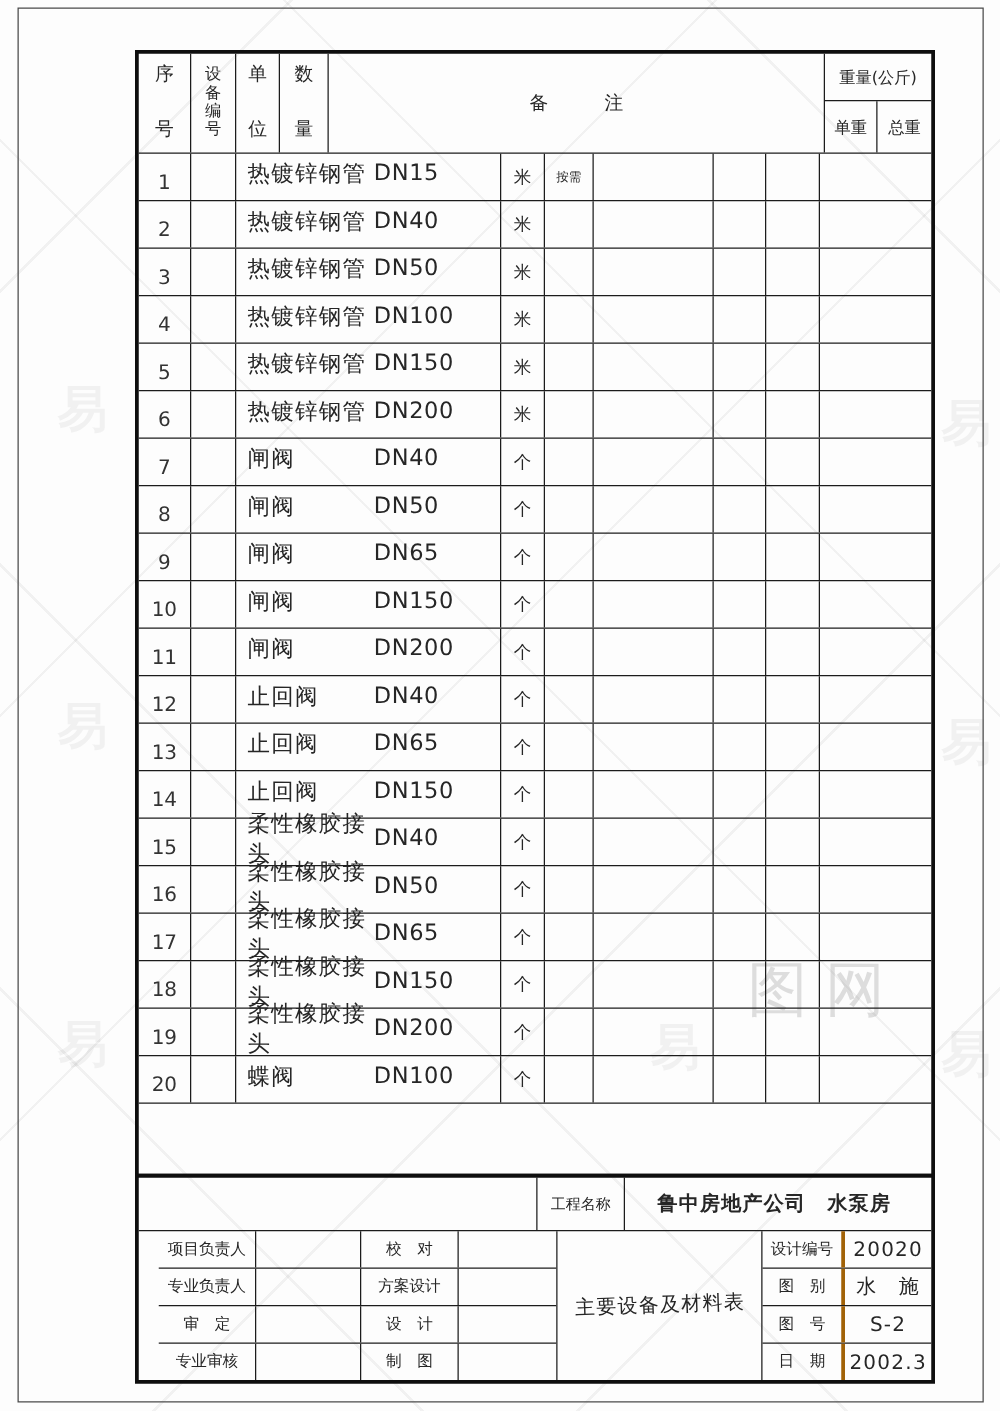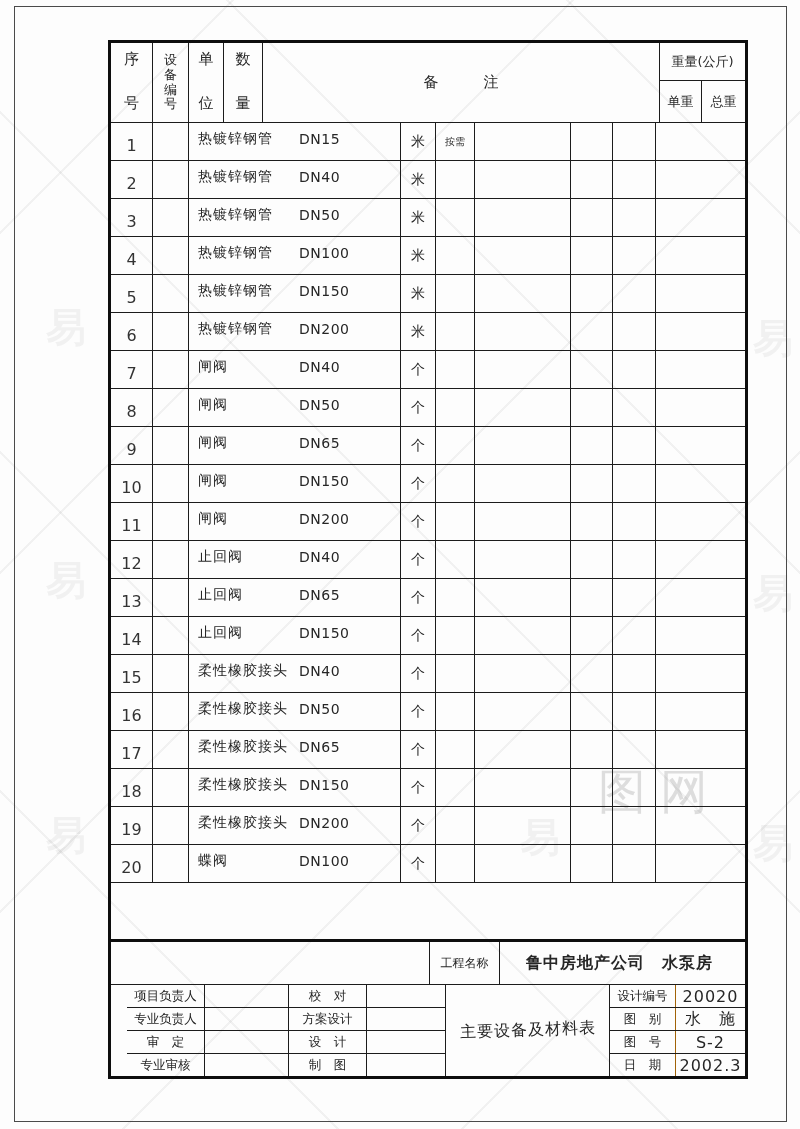--- a/index.html
+++ b/index.html
@@ -39,29 +39,29 @@
   .h-wg-top { height:38px; display:flex; align-items:center; justify-content:center;
               border-bottom:1px solid #1c1c1c; font-size:13px; }
   .h-wg-bot { flex:1; display:flex; }
   .h-wg-bot > div { display:flex; align-items:center; justify-content:center; font-size:13px; }
   .h-uw { width:42px; border-right:1px solid #1c1c1c; }
   .h-tw { flex:1; }
 
   .rows { display:flex; flex-direction:column; }
   .row { height:38px; flex:0 0 38px; display:flex; border-bottom:1px solid #1c1c1c; }
   .c-seq  { align-items:flex-end; justify-content:center; padding-bottom:5px; font-size:16px; color:#333; }
-  .c-name { align-items:center; padding-left:9px; padding-bottom:6px; font-size:14px; }
+  .c-name { align-items:center; padding-left:9px; padding-bottom:6px; font-size:18px; }
   .c-name .nm { display:inline-block; width:101px; letter-spacing:1px; }
   .c-name .sp { letter-spacing:0.5px; }
   .c-unit { align-items:center; justify-content:center; font-size:14px; }
   .c-qty  { align-items:center; justify-content:center; font-size:10px; }
   .empty-strip { flex:1; }
 
   
-  .title-block { position:absolute; left:108px; top:939px; width:640px; height:140px;
+  .title-block { position:absolute; left:108px; top:939px; width:640px; height:168px;
                  border:3px solid #0e0e0e; display:flex; flex-direction:column; }
   .tb-top { height:43px; flex:0 0 43px; display:flex; border-bottom:1px solid #1c1c1c; }
   .tb-top-empty { width:319px; border-right:1px solid #1c1c1c; }
   .tb-proj-label { width:70px; border-right:1px solid #1c1c1c; display:flex; align-items:center;
                    justify-content:center; font-size:12px; }
   .tb-proj-value { flex:1; display:flex; align-items:center; padding-left:26px; font-size:16px; letter-spacing:1px;font-weight:bold; }
 
   .tb-bot { flex:1; display:flex;padding-left:16px; }
   .tb-left { width:319px; border-right:1px solid #1c1c1c; display:flex; flex-direction:column; }
   .tb-lrow { flex:1; display:flex; border-bottom:1px solid #1c1c1c; font-size:12.5px; }
@@ -69,21 +69,21 @@
   .tb-lrow > div { border-right:1px solid #1c1c1c; display:flex; align-items:center; justify-content:center; }
   .tb-l1{width:78px;} .tb-v1{width:84px;} .tb-l2{width:78px;} .tb-v2{flex:1; border-right:none !important;}
 
   .tb-center { width:164px; border-right:1px solid #1c1c1c; display:flex; align-items:center;
                justify-content:center; font-size:16px; letter-spacing:1px; }
   .tb-center span { transform:rotate(-2deg); }
 
   .tb-right { flex:1; display:flex; flex-direction:column; }
   .tb-rrow { flex:1; display:flex; border-bottom:1px solid #1c1c1c; }
   .tb-rrow:last-child { border-bottom:none; }
-  .tb-rlabel { width:66px; border-right:1px solid #a16207; display:flex; align-items:center;
+  .tb-rlabel { width:66px; border-right:3px solid #a16207; display:flex; align-items:center;
                justify-content:center; font-size:12.5px; }
   .tb-rvalue { flex:1; display:flex; align-items:center; justify-content:center; font-size:16px; letter-spacing:1px; }
 </style>
 </head>
 <body>
 
 <div class="page">
 
   <div class="wm-layer"></div>
   <span class="wm-char" style="left:46px;top:300px;">易</span>

